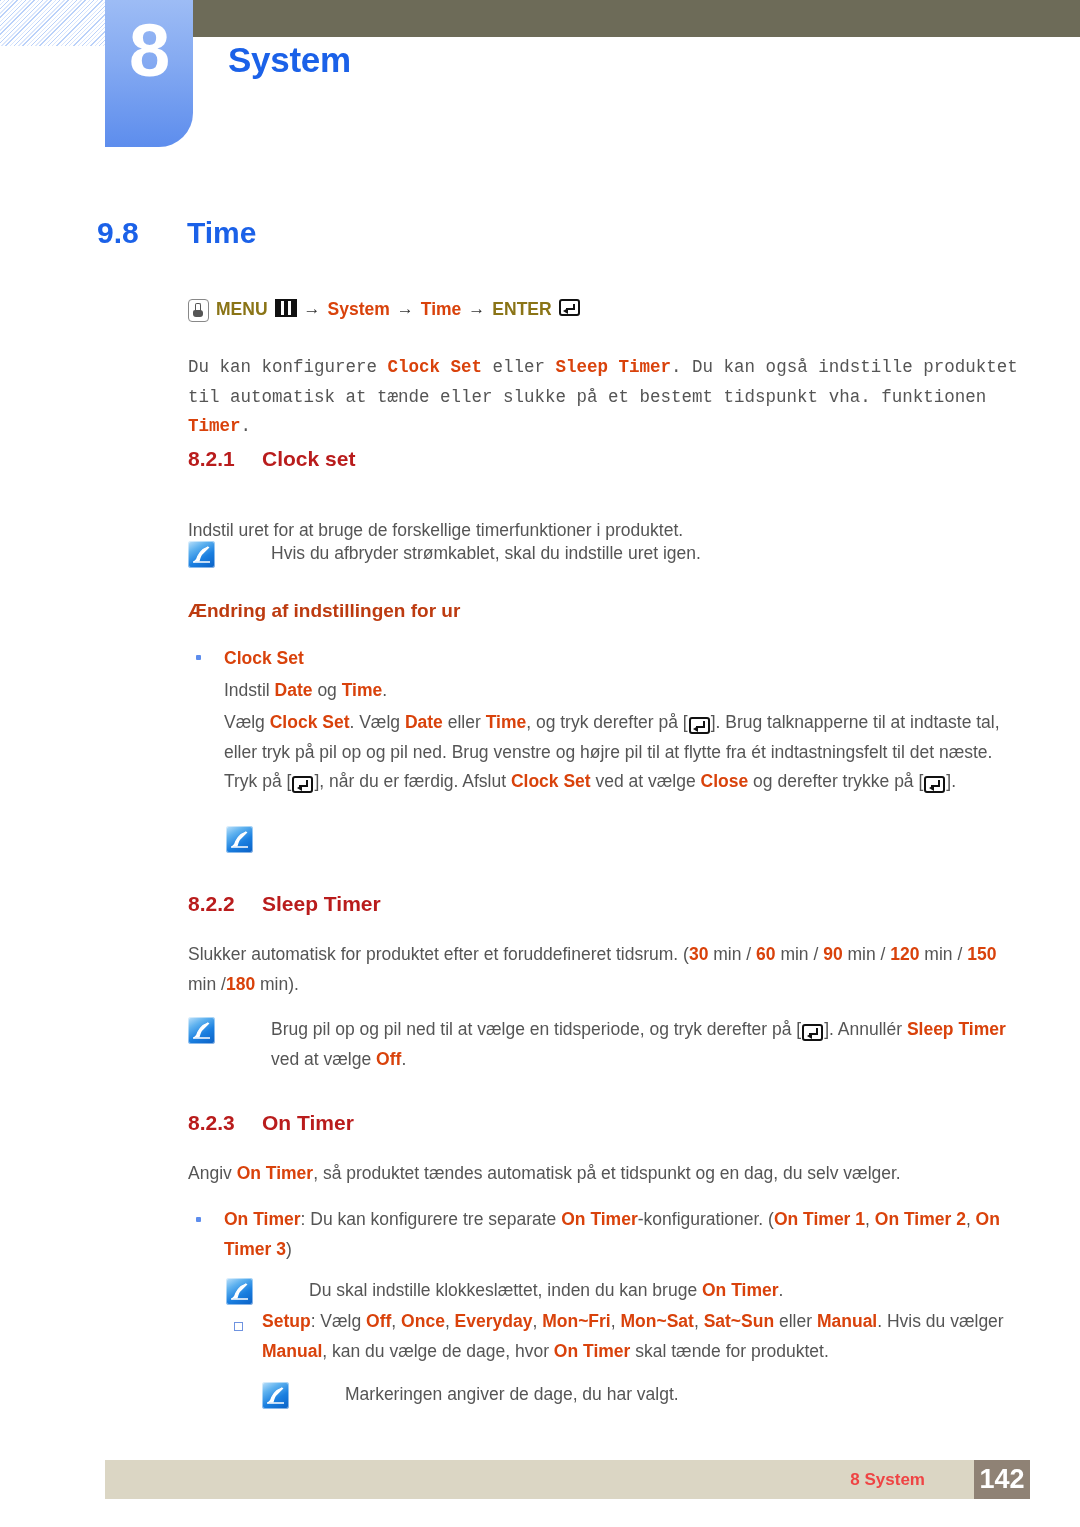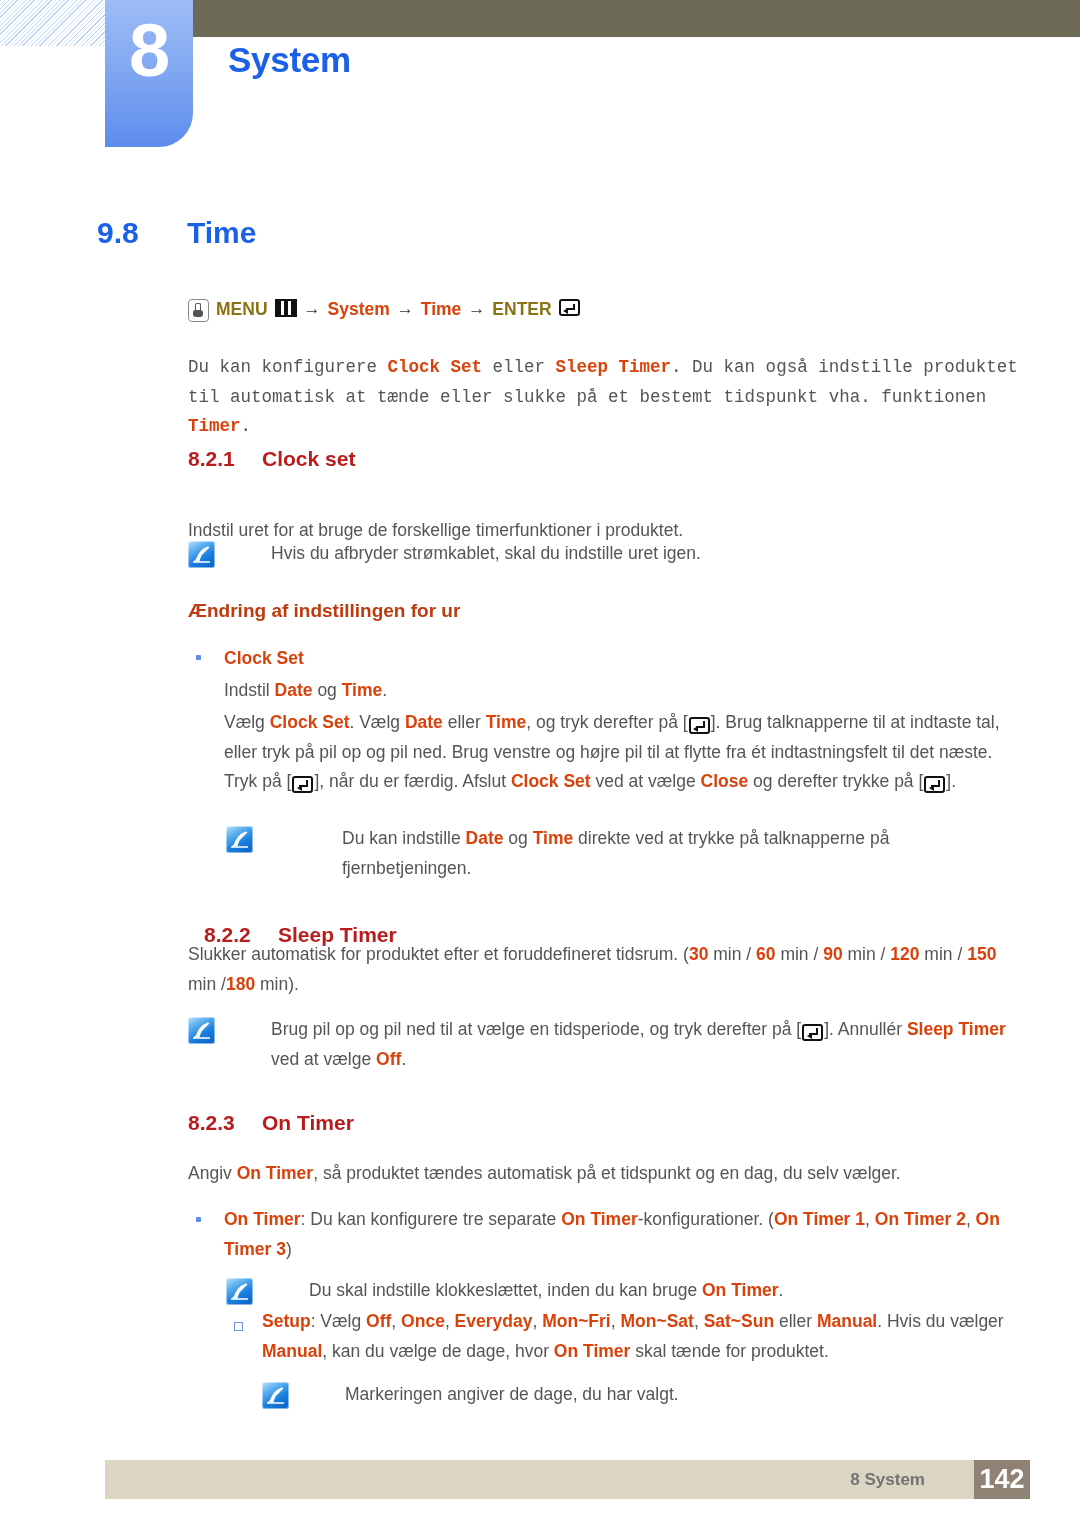--- a/index.html
+++ b/index.html
@@ -231,21 +231,21 @@
     position: absolute;
     left: 105px; bottom: 28px;
     width: 925px; height: 39px;
     background: #dbd6c4;
   }
   .footer-label {
     position: absolute;
     right: 155px; bottom: 37px;
     font-size: 17px;
     font-weight: bold;
-    color: #737373;
+    color: #ef4444;
   }
   .footer-page {
     position: absolute;
     right: 50px; bottom: 28px;
     width: 56px; height: 39px;
     background: #8f8275;
     color: #ffffff;
     font-size: 27px;
     font-weight: bold;
     display: flex;
@@ -324,26 +324,23 @@
 <div class="note" style="left:226px; top:824px; width:790px;">
   <span class="ni">
     <span class="noteicon">
       <svg width="21" height="21" viewBox="0 0 21 21">
         <path d="M3 18 L18 3 M5 17 C7 10 11 5 17 3 C12 7 9 12 8 17 Z" fill="#ffffff" stroke="#ffffff" stroke-width="1.1"></path>
         <path d="M2 18 H19" stroke="#ffffff" stroke-width="1.4"></path>
       </svg>
     </span>
   </span>
 
-  <span class="ntext" style="margin-left:89px;">
-    <span>Du kan indstille </span><span class="hl">Date</span><span> og </span><span class="hl">Time</span><span> direkte ved at trykke på talknapperne på fjernbetjeningen.</span>
-  </span>
-</div>
-
-<div class="h3" style="left:204px; top:892px;margin-top:31px;">
+</div>
+
+<div class="h3" style="left:188px; top:892px;">
   <span class="num">8.2.2</span><span>Sleep Timer</span>
 </div>
 
 <div class="body" style="left:188px; top:940px; width:828px;">
   <span>Slukker automatisk for produktet efter et foruddefineret tidsrum. (</span><span class="hl">30</span><span> min / </span><span class="hl">60</span><span> min / </span><span class="hl">90</span><span> min / </span><span class="hl">120</span><span> min /</span>
   <span class="hl">150</span><span> min /</span><span class="hl">180</span><span> min).</span>
 </div>
 
 <div class="note" style="left:188px; top:1015px; width:830px;">
   <span class="ni">

